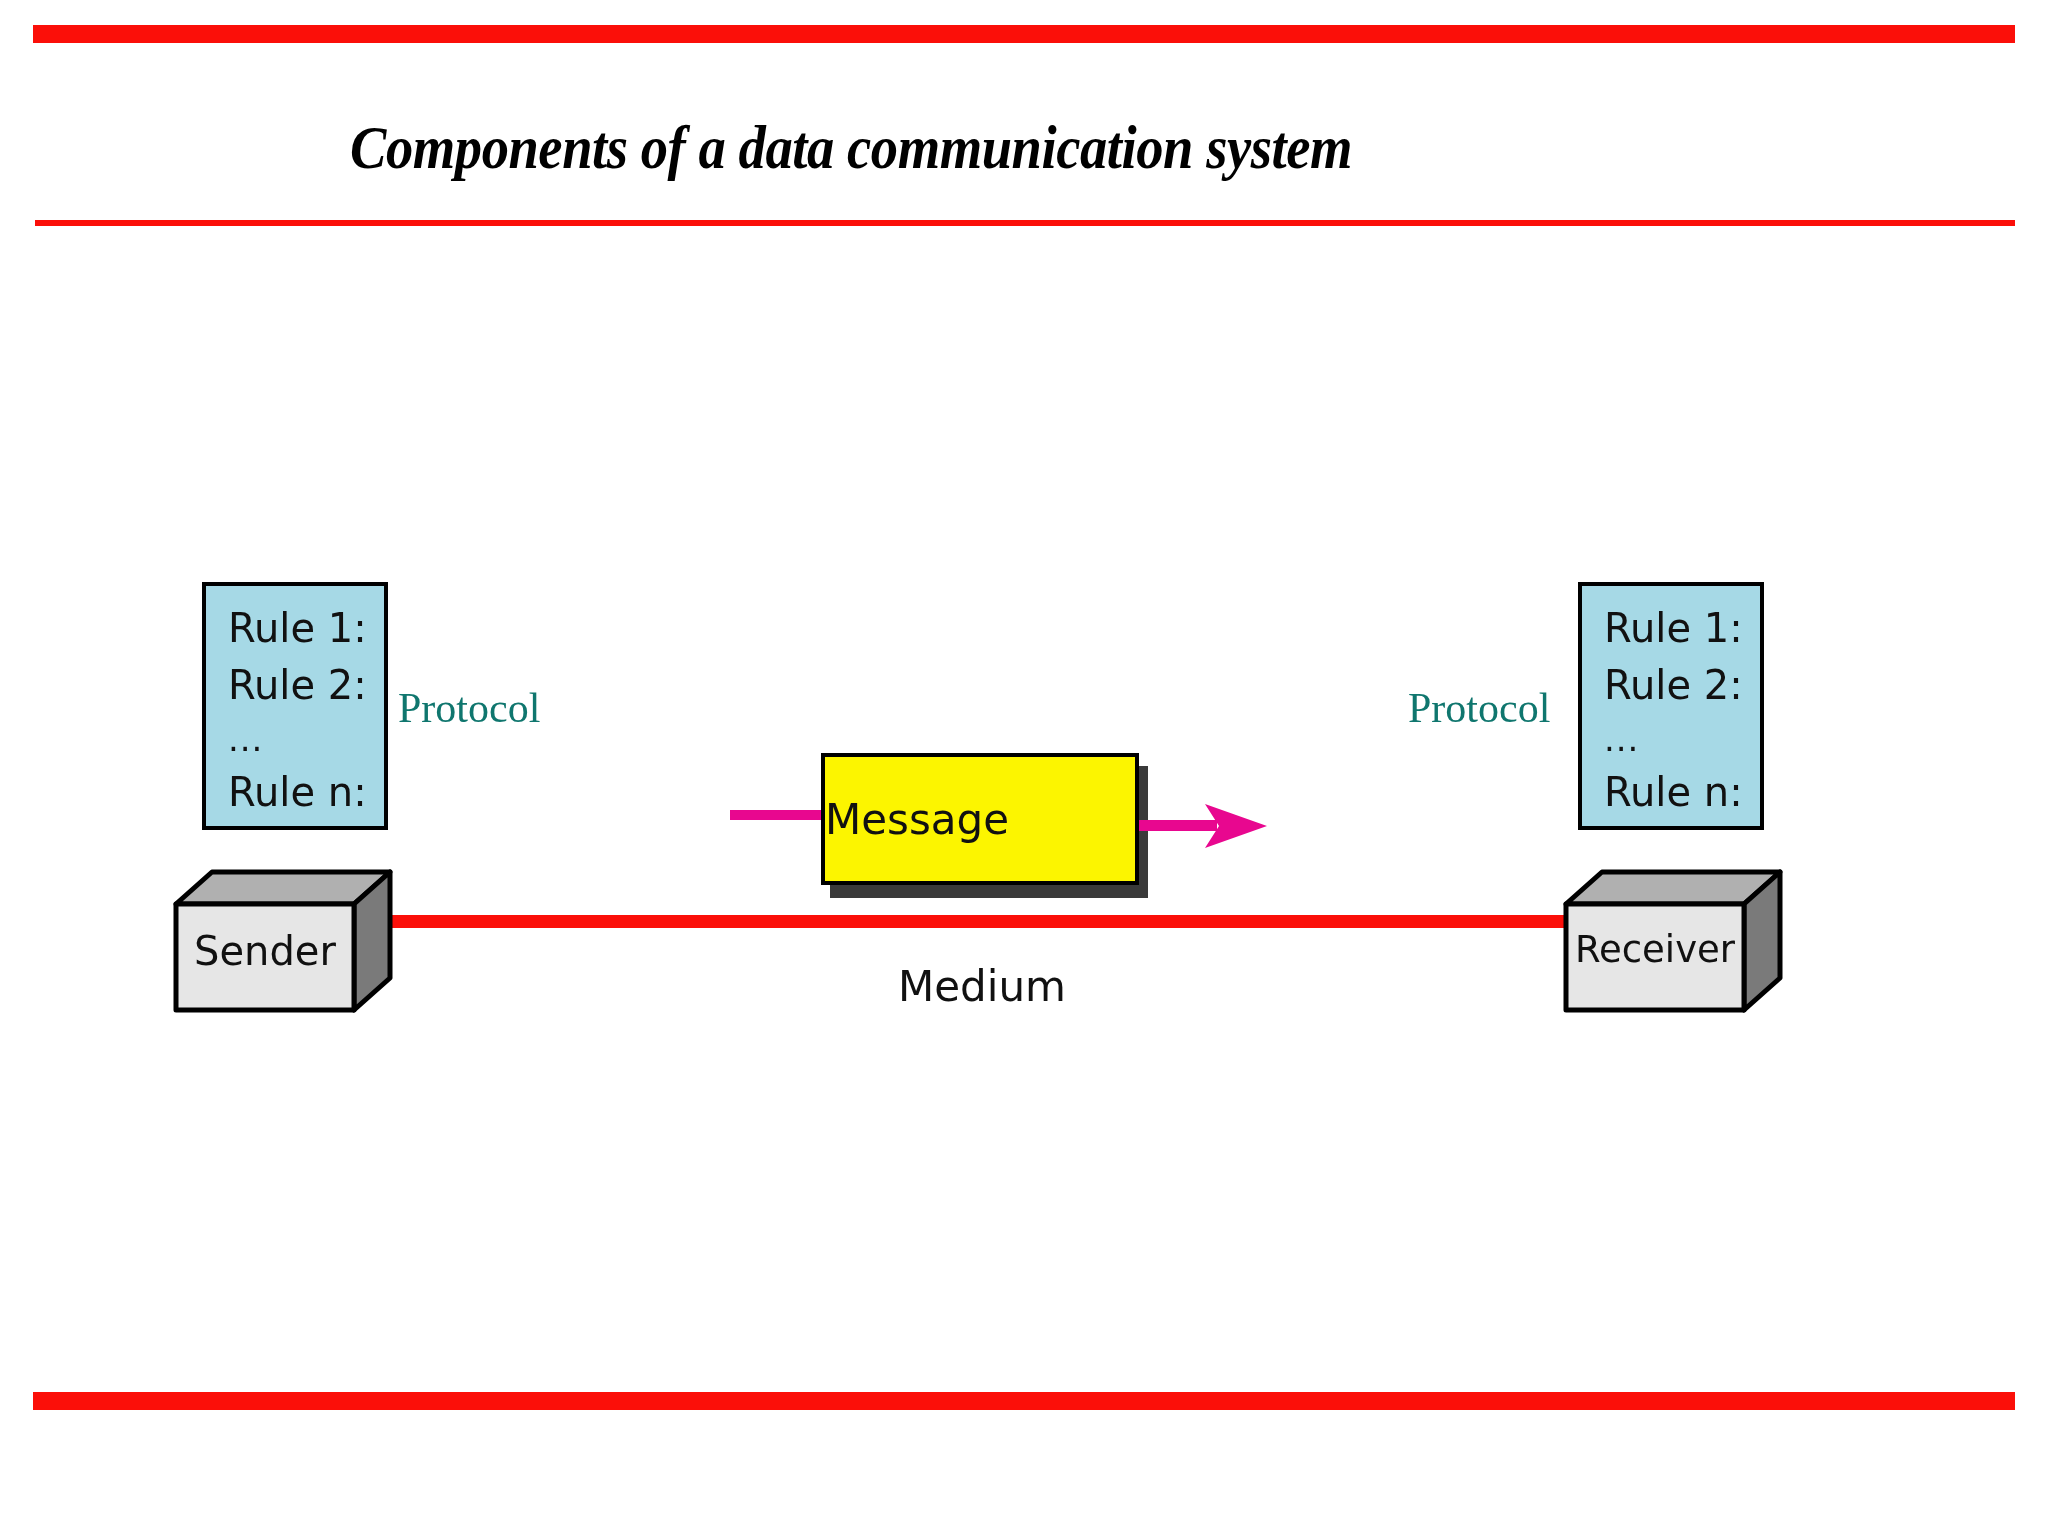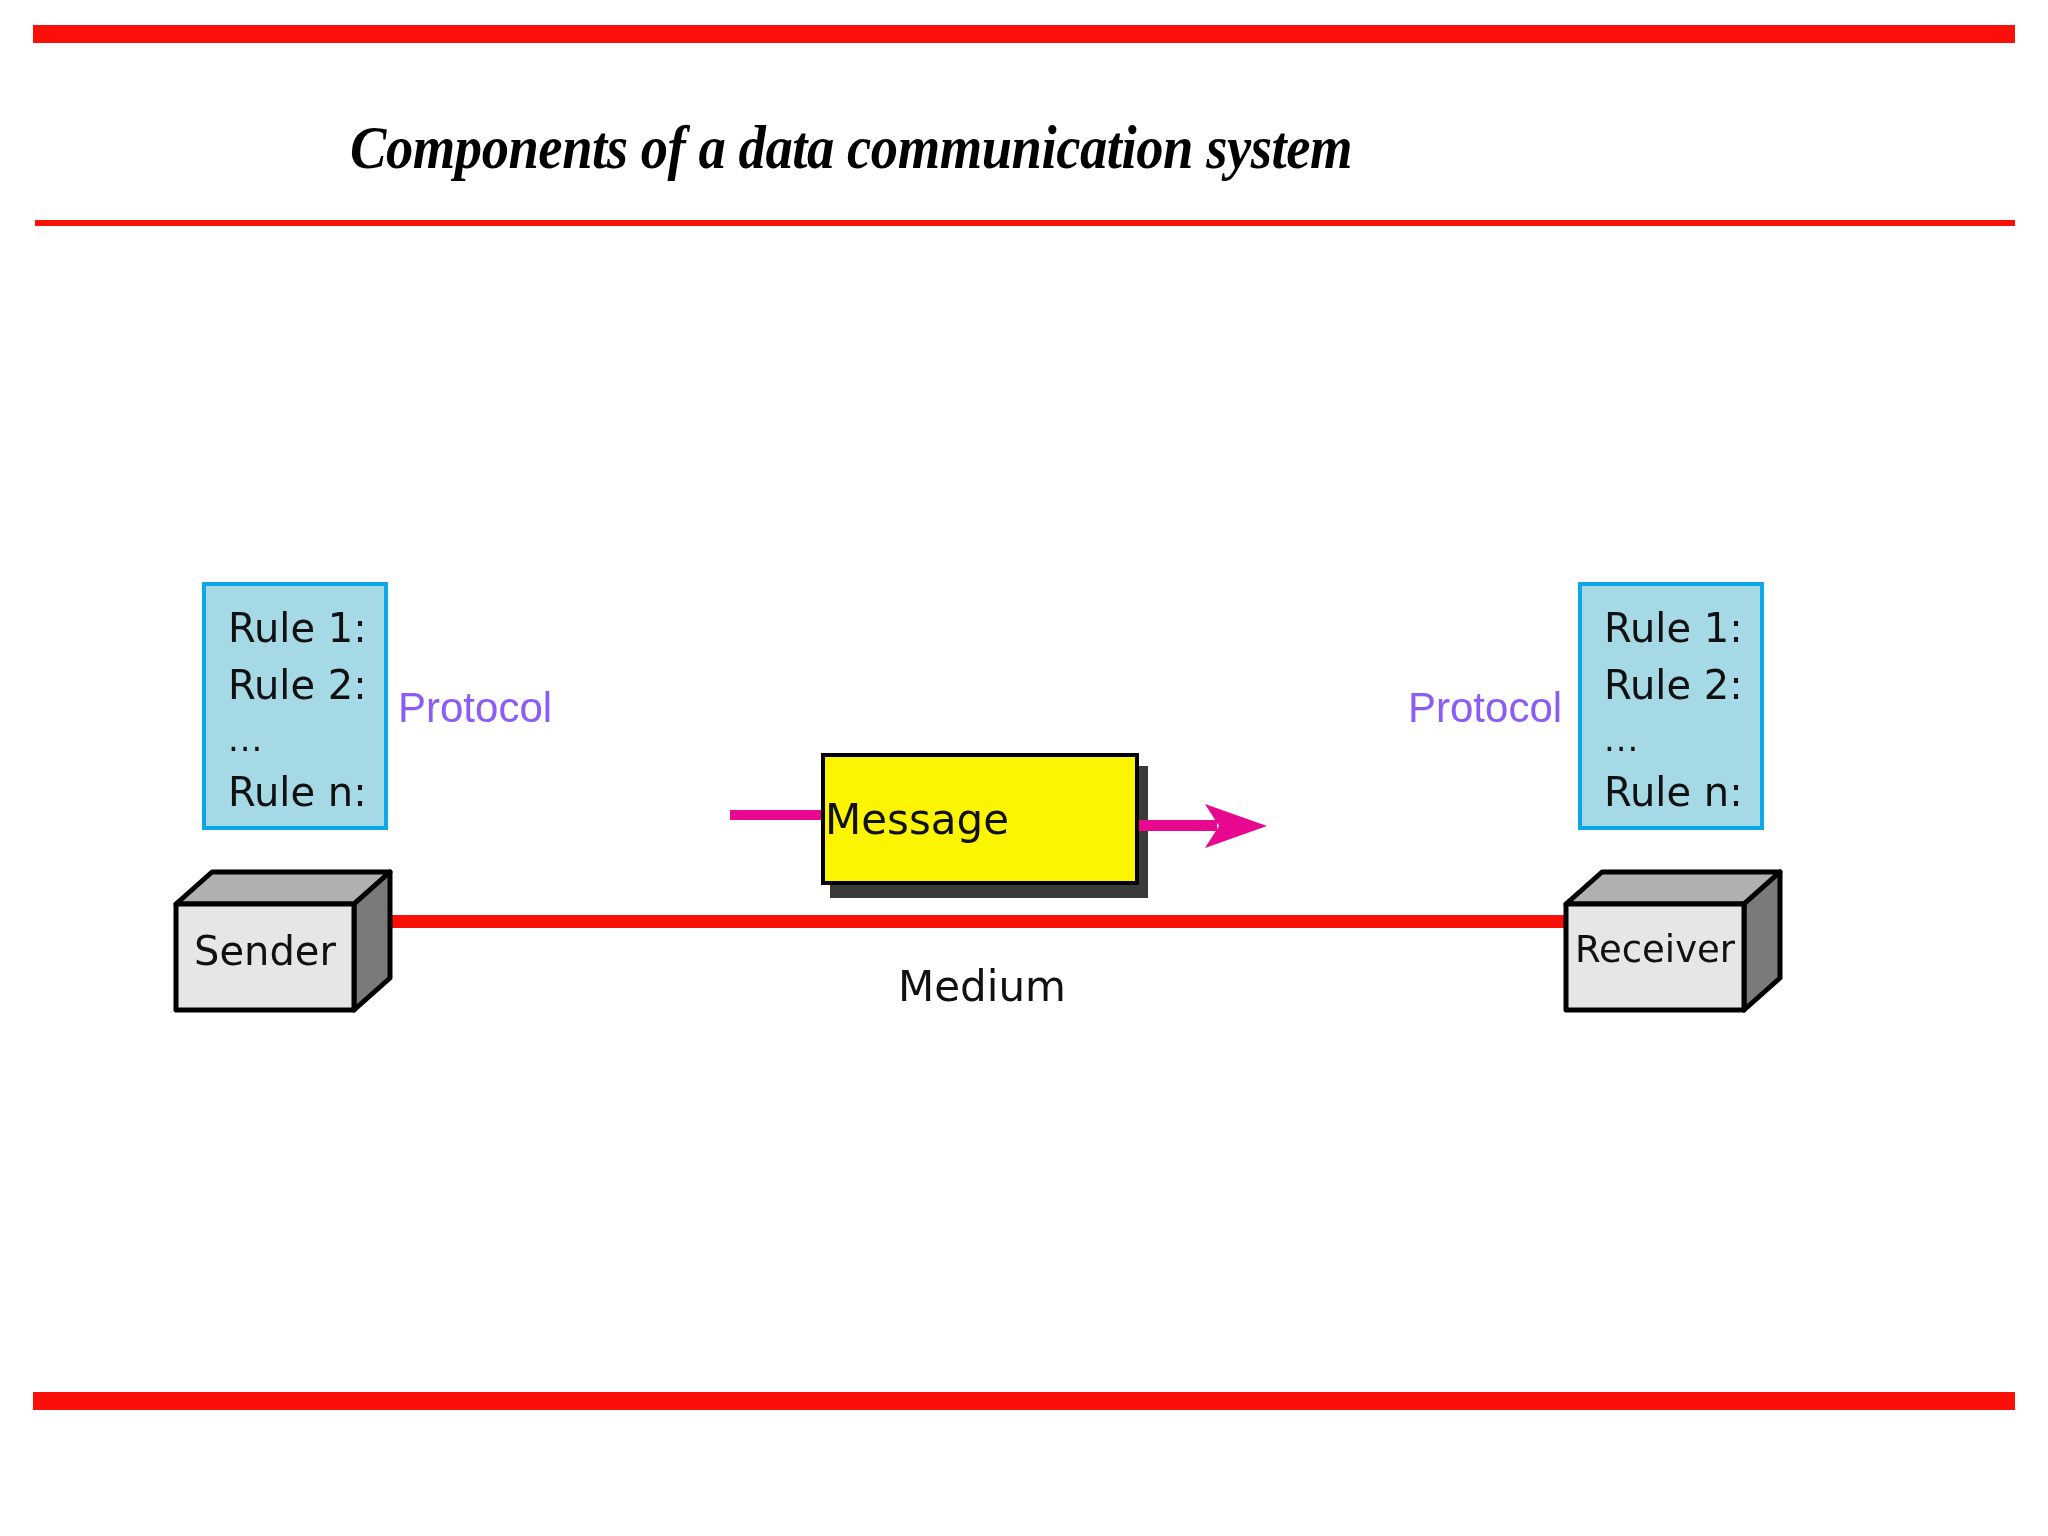--- a/index.html
+++ b/index.html
@@ -51,21 +51,21 @@
     left: 0;
     top: 0;
     width: 2048px;
     height: 1536px;
   }
 
   
   .rule-box {
     position: absolute;
     background: #a6d9e6;
-    border: 4px solid #0ea5e9;
+    border: 4px solid #000000;
     box-sizing: border-box;
     padding: 14px 0 0 22px;
   }
   .rule-box .rule-line {
     font-family: "DejaVu Sans", sans-serif;
     font-size: 40px;
     line-height: 57px;
     color: #111111;
     white-space: nowrap;
   }
@@ -73,23 +73,23 @@
     font-size: 34px;
     line-height: 50px;
     letter-spacing: 1px;
   }
   #rule-box-sender   { left: 202px;  top: 582px; width: 186px; height: 248px; }
   #rule-box-receiver { left: 1578px; top: 582px; width: 186px; height: 248px; }
 
   
   .protocol-label {
     position: absolute;
-    font-family: Liberation Sans, sans-serif;
+    font-family: Liberation Serif, serif;
     font-size: 42px;
-    color: #8b5cf6;
+    color: #0f766e;
     white-space: nowrap;
   }
   #protocol-label-sender   { left: 398px;  top: 684px; }
   #protocol-label-receiver { left: 1408px; top: 684px; }
 
   
   .box3d {
     position: absolute;
     width: 214px;
     height: 138px;

